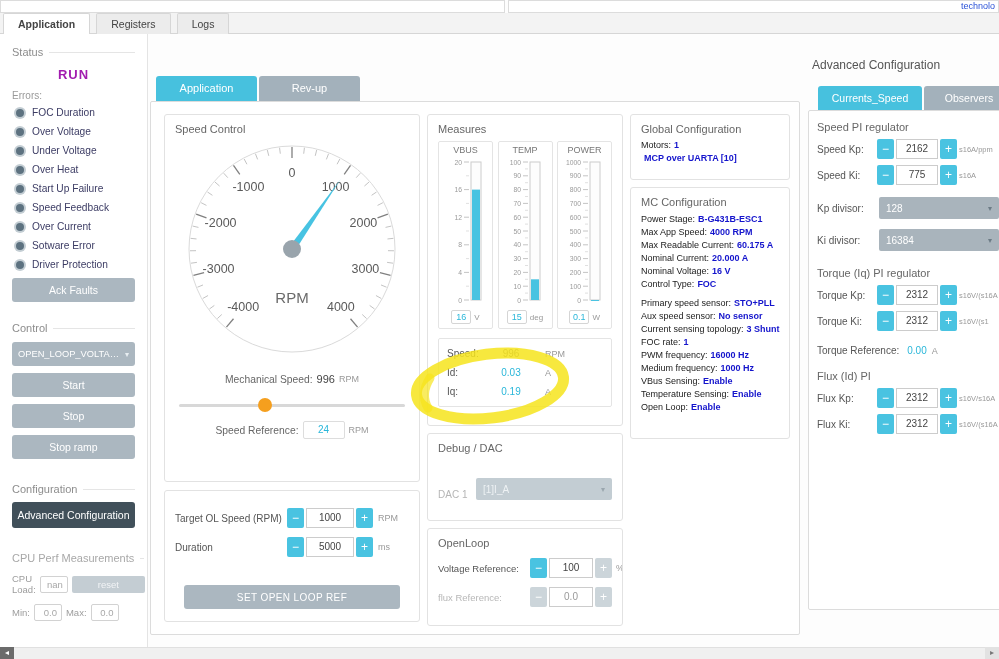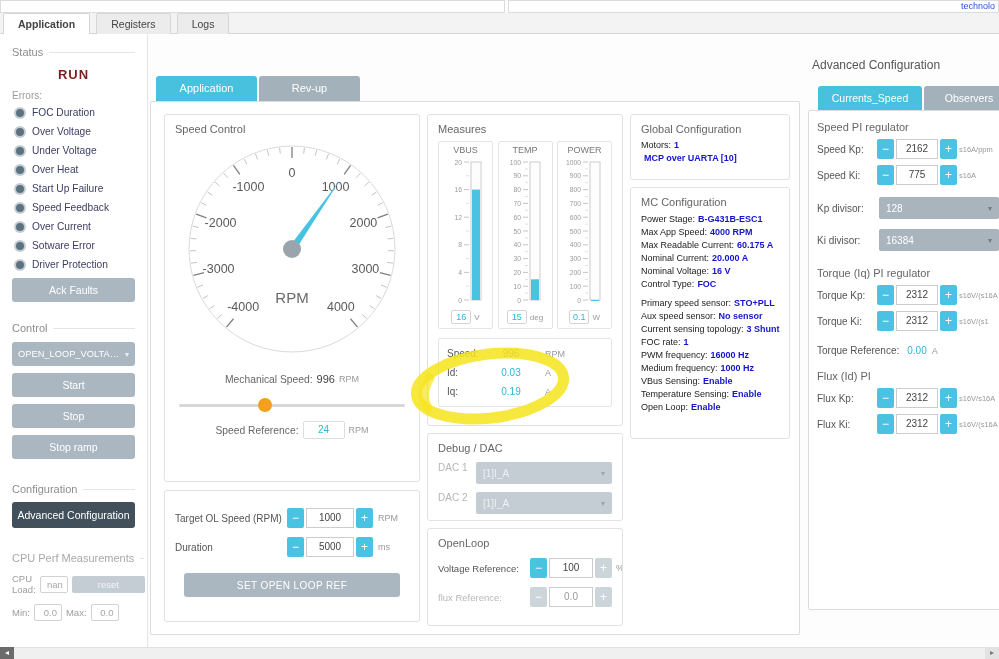--- a/index.html
+++ b/index.html
@@ -13,21 +13,21 @@
 
 .tabbar{position:absolute;top:13px;left:0;right:0;height:21px;background:#f3f3f3;border-bottom:1px solid #d6d6d6}
 .tab{display:inline-block;height:21px;line-height:20px;padding:0 14px;font-size:10.5px;color:#444;background:#ececec;border:1px solid #d6d6d6;border-bottom:none;border-radius:2px 2px 0 0;margin-left:3px;vertical-align:bottom}
 .tab.active{background:#fff;font-weight:bold;height:22px;margin-bottom:-1px}
 
 
 .sidebar{position:absolute;top:34px;left:0;width:148px;bottom:12px;background:#fff;border-right:1px solid #e4e4e4;padding:12px 12px 0 12px;overflow:hidden}
 .sec-h{display:flex;align-items:center;color:#8d8d8d;font-size:11px;white-space:nowrap}
 .sec-h::after{content:"";flex:1;height:1px;background:#e5e5e5;margin-left:6px;min-width:4px}
 .sec-h.light{color:#a8a8a8}
-.run{text-align:center;color:#7f1d1d;font-weight:bold;font-size:13px;letter-spacing:1px;margin:9px 0 8px}
+.run{text-align:center;color:#a21caf;font-weight:bold;font-size:13px;letter-spacing:1px;margin:9px 0 8px}
 .errors-label{color:#9a9a9a;font-size:10px;margin-bottom:6px}
 .err-row{display:flex;align-items:center;margin:0 0 8px 2px}
 .err-dot{width:8px;height:8px;border-radius:50%;background:#5d7280;box-shadow:0 0 0 2px #c3cdd3;margin:0 8px 0 2px;flex:none}
 .err-txt{font-size:10.2px;color:#3c3c64}
 .side-btn{display:block;width:100%;height:24px;background:#abb7c0;border:none;border-radius:3px;color:#fff;font-size:10.5px;margin-top:7px;cursor:pointer;font-family:inherit}
 .side-btn.dark{background:#41505a;height:26px}
 .ctl-dd{background:#abb7c0;border-radius:3px;height:24px;display:flex;align-items:center;justify-content:space-between;padding:0 6px;color:#fff;font-size:9.3px;margin-top:8px;cursor:pointer}
 .ctl-dd-text{overflow:hidden;text-overflow:ellipsis;white-space:nowrap}
 .dd-caret{color:#e8eef1;font-size:8px;margin-left:3px}.mt20{margin-top:20px}.mt24{margin-top:24px}
 .cpu-row{display:flex;align-items:center;gap:4px;margin-top:9px}
@@ -58,36 +58,36 @@
 .slider{position:relative;height:14px;margin:13px 4px 0}
 .slider-track{position:absolute;top:6px;left:0;right:0;height:3px;background:#d8d8d8;border-radius:2px}
 .slider-handle{position:absolute;top:0;width:14px;height:14px;border-radius:50%;background:#f59f1e;margin-left:-7px;cursor:pointer}
 
 .ramp-row{display:flex;align-items:center;margin-top:9px;font-size:10px;color:#555}
 .ramp-label{flex:0 0 112px}
 .stepper{display:inline-flex;align-items:center}
 .step-btn{width:17px;height:20px;background:#49c3e1;color:#fff;font-size:12px;border:none;border-radius:2px;cursor:pointer;line-height:20px;text-align:center;padding:0;font-family:inherit}
 .step-btn.dim{background:#ccd5da}
 .step-val{min-width:48px;height:20px;border:1px solid #ccc;margin:0 2px;line-height:18px;text-align:center;font-size:10px;color:#444;background:#fff}
-.set-btn{display:block;width:92%;margin:16px auto 0;height:24px;background:#abb7c0;border:none;border-radius:3px;color:#fff;font-size:10px;letter-spacing:.4px;cursor:pointer;font-family:inherit}
+.set-btn{display:block;width:92%;margin:28px auto 0;height:24px;background:#abb7c0;border:none;border-radius:3px;color:#fff;font-size:10px;letter-spacing:.4px;cursor:pointer;font-family:inherit}
 
 .vg-row{display:flex;justify-content:space-between;margin-top:6px}
 .vgauge{width:55px;border:1px solid #e4e4e4;border-radius:2px;padding:3px 2px 4px;text-align:center}
 .vg-title{font-size:9px;color:#777;margin-bottom:1px}
 .vg-val{display:flex;align-items:center;justify-content:center;gap:3px;margin-top:2px}
 .vg-num{border:1px solid #d5d5d5;border-radius:2px;min-width:20px;padding:1px 3px;color:#2ab7da;font-size:9px}
 .vg-unit{color:#999;font-size:8px}
 .meas-box{border:1px solid #e4e4e4;border-radius:2px;margin-top:9px;padding:5px 8px}
 .m-row{display:flex;align-items:center;font-size:10px;height:19px}
 .m-label{width:42px;color:#555}
 .m-val{width:44px;text-align:center;color:#2ab7da}
 .m-val.gray{color:#777}
 .m-unit{color:#999;font-size:9px;margin-left:12px}
 
-.dac-row{display:flex;align-items:flex-start;margin-top:8px}
+.dac-row{display:flex;align-items:flex-end;margin-top:24px}
 .dac-label{width:38px;color:#b5b5b5;font-size:10px}
 .dac-dd{flex:1;height:22px;background:#c3cdd3;border-radius:2px;color:#eef2f4;font-size:10px;display:flex;align-items:center;justify-content:space-between;padding:0 7px;cursor:pointer}
 .dac-caret{color:#9aa6ae;font-size:8px}
 
 .ol-row{display:flex;align-items:center;margin-top:9px;font-size:9.5px;color:#555}
 .ol-label{flex:0 0 92px}
 .ol-row.disabled .ol-label{color:#b7b7b7}
 .ol-row.disabled .step-val{color:#9a9a9a}
 
 .cfg-line{font-size:9px;line-height:13px;color:#222;white-space:nowrap}

